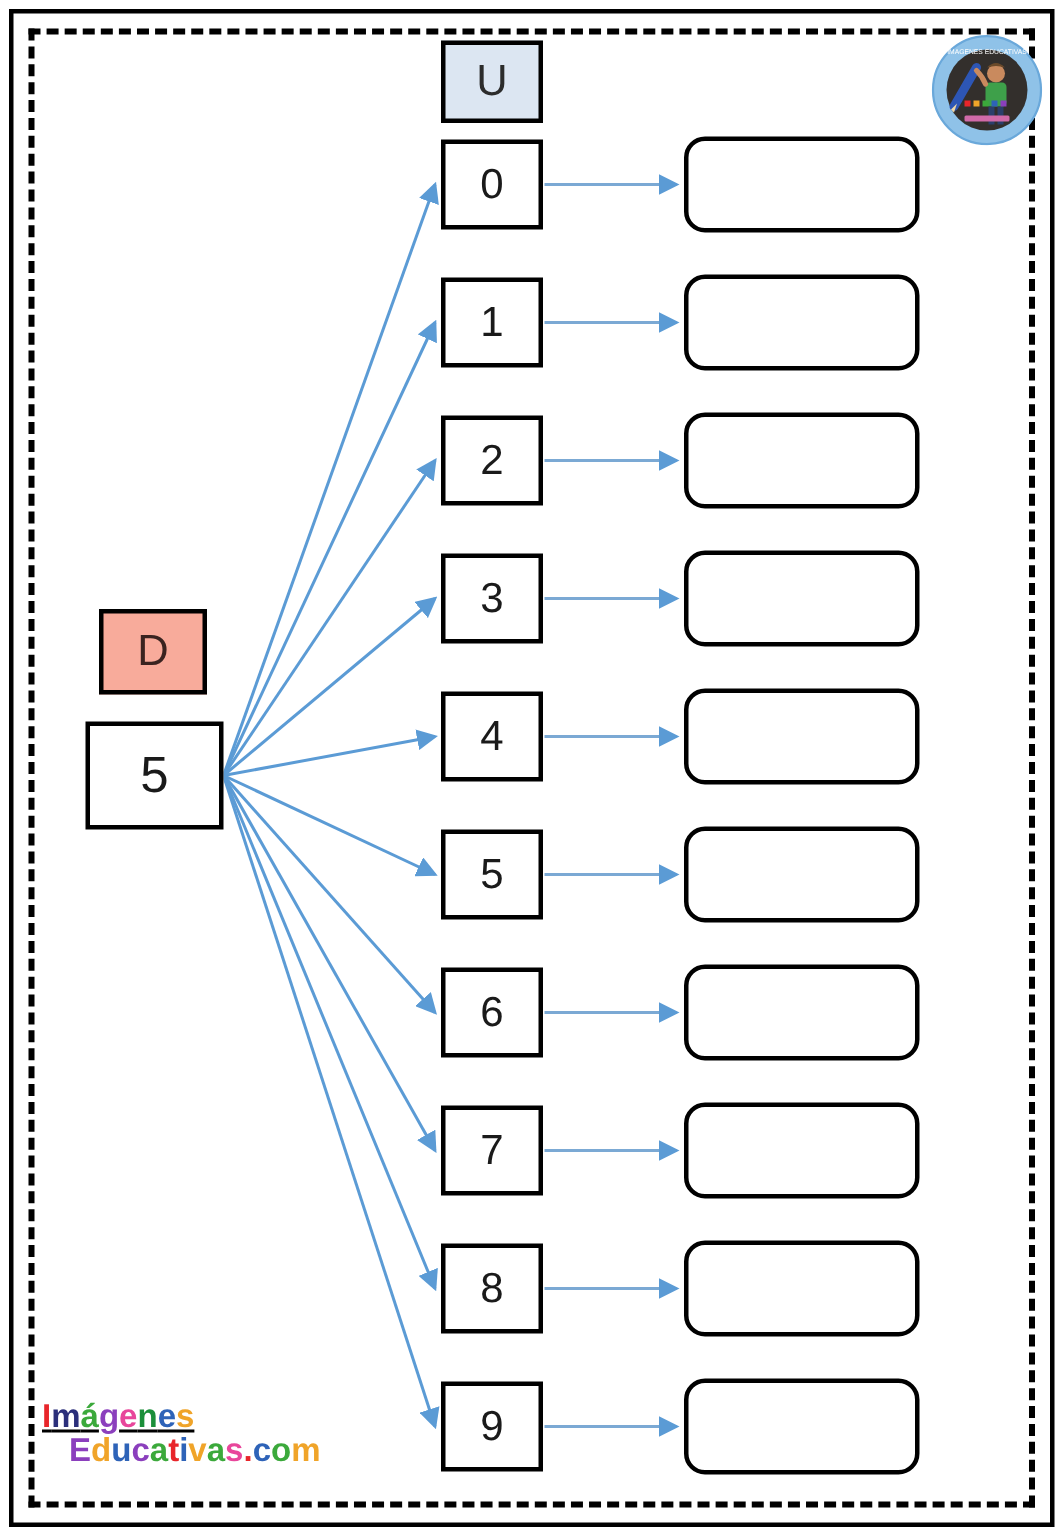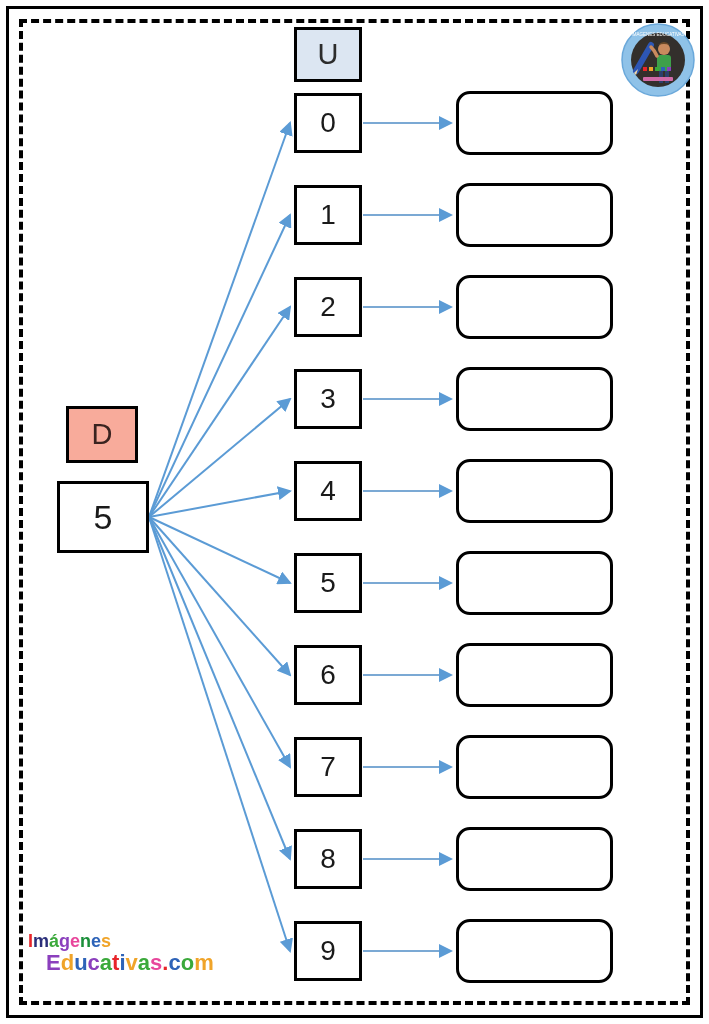--- a/index.html
+++ b/index.html
@@ -144,23 +144,24 @@
     position: absolute;
     left: 28px;
     top: 932px;
     width: 220px;
     font-family: "Liberation Sans", sans-serif;
     font-weight: bold;
     line-height: 1.05;
     user-select: none;
   }
   .watermark .wm-line1 {
-    font-size: 18px;
+    font-size: 22px;
     letter-spacing: 0px;
     white-space: nowrap;
+    text-decoration: underline;
   }
   .watermark .wm-line2 {
     font-size: 22px;
     letter-spacing: 0px;
     margin-left: 18px;
     white-space: nowrap;
   }
   .watermark span { display: inline; }
 
   

